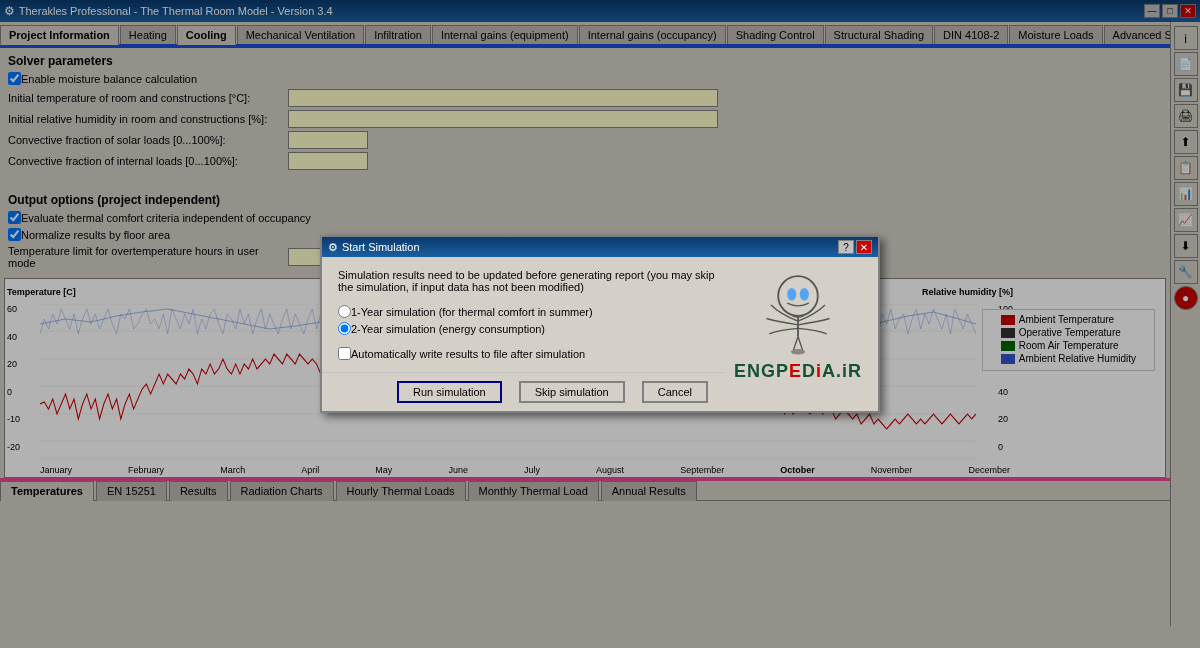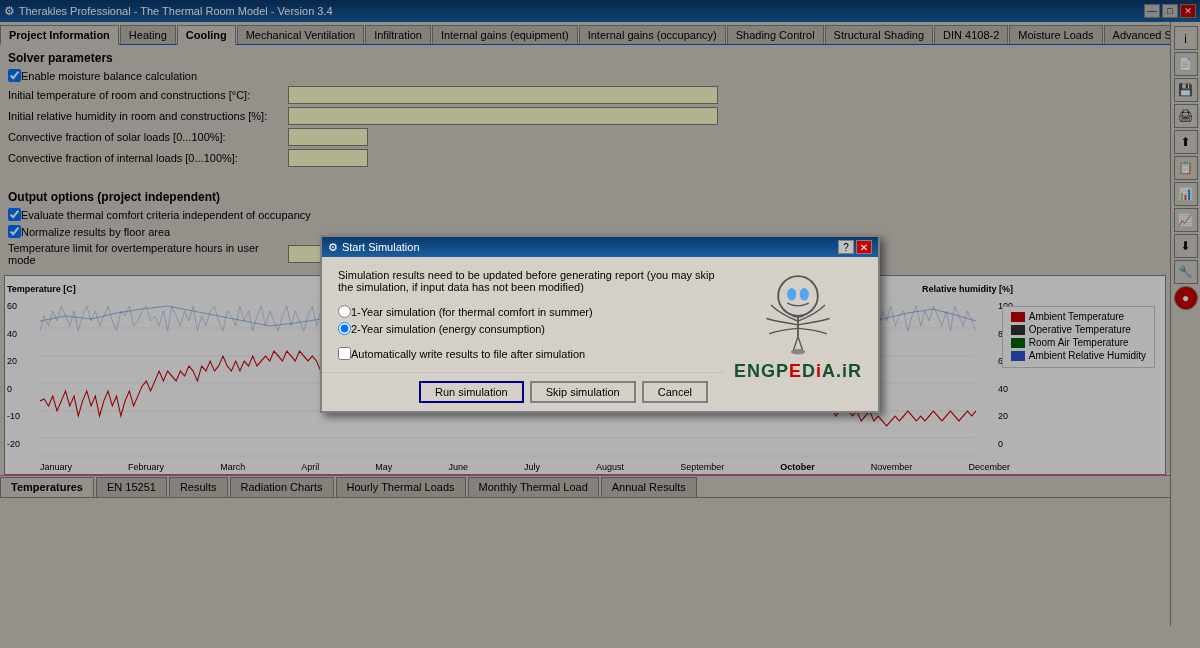--- a/index.html
+++ b/index.html
@@ -23,21 +23,21 @@
       display: flex; align-items: center; justify-content: center; font-size: 9px; cursor: pointer;
       color: #000;
     }
 
     
     .tab-bar {
       background: #d4d0c8;
       display: flex;
       align-items: flex-end;
       padding: 2px 0 0 0;
-      border-bottom: 1px solid #1d4ed8;
+      border-bottom: 4px solid #1d4ed8;
       flex-wrap: nowrap;
     }
     .tab {
       padding: 3px 8px;
       border: 1px solid #808080;
       border-bottom: none;
       background: #bdb9b0;
       cursor: pointer;
       font-size: 11px;
       margin-right: 1px;
@@ -113,21 +113,21 @@
       text-align: center;
       font-weight: bold;
       font-size: 12px;
       padding: 4px;
     }
 
     
     .bottom-tab-bar {
       background: #d4d0c8;
       display: flex;
-      border-top: 1px solid #ec4899;
+      border-top: 3px solid #ec4899;
       height: 22px;
       align-items: center;
     }
     .bottom-tab {
       padding: 2px 10px;
       border: 1px solid #808080;
       border-bottom: none;
       background: #bdb9b0;
       cursor: pointer;
       font-size: 11px;
@@ -191,20 +191,21 @@
       gap: 6px;
       padding: 8px 16px;
       border-top: 1px solid #c0c0c0;
     }
     .action-btn {
       padding: 3px 14px;
       background: #d4d0c8;
       border: 2px solid #808080;
       font-size: 11px;
       cursor: pointer;
+      margin-left: 11px;
     }
     .action-btn.default { border: 2px solid #000080; }
 
     
     .logo-container {
       float: right;
       margin-left: 10px;
       text-align: center;
     }
     .logo-spider svg {
@@ -218,21 +219,21 @@
     .logo-text span.blue { color: #14532d; margin-top: 13px; }
     .logo-text span.red { color: #cc0000; }
 
     
     .legend {
       position: absolute;
       right: 10px;
       top: 30px;
       background: white;
       border: 1px solid #ccc;
-      padding: 4px 8px;
+      padding: 4px 18px;
       font-size: 10px;
     }
     .legend-item { display: flex; align-items: center; gap: 4px; margin-bottom: 2px; }
     .legend-color { width: 14px; height: 10px; }
   </style>
 </head>
 <body>
 
 <div class="title-bar">
   <div class="title-bar-left">

